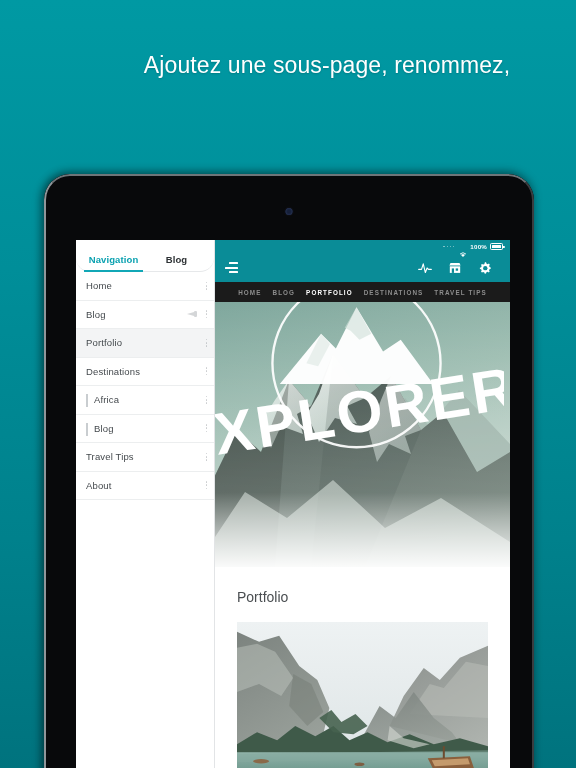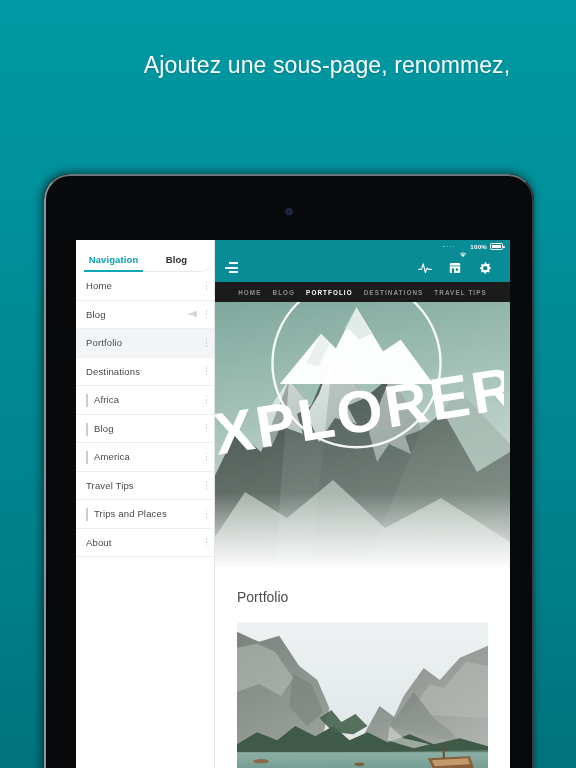--- a/index.html
+++ b/index.html
@@ -422,44 +422,22 @@
               <span class="tick"></span>
               <span class="nav-label">Blog</span>
               <span class="row-icons">
                 <span class="dots">
                     <i></i>
                     <i></i>
                     <i></i>
                   </span>
               </span>
             </li>
-            <li class="nav-row child">
-              <span class="tick"></span>
-              <span class="nav-label">America</span>
-              <span class="row-icons">
-                <span class="dots">
-                    <i></i>
-                    <i></i>
-                    <i></i>
-                  </span>
-              </span>
-            </li>
             <li class="nav-row">
               <span class="nav-label">Travel Tips</span>
-              <span class="row-icons">
-                <span class="dots">
-                    <i></i>
-                    <i></i>
-                    <i></i>
-                  </span>
-              </span>
-            </li>
-            <li class="nav-row child">
-              <span class="tick"></span>
-              <span class="nav-label">Trips and Places</span>
               <span class="row-icons">
                 <span class="dots">
                     <i></i>
                     <i></i>
                     <i></i>
                   </span>
               </span>
             </li>
             <li class="nav-row">
               <span class="nav-label">About</span>

